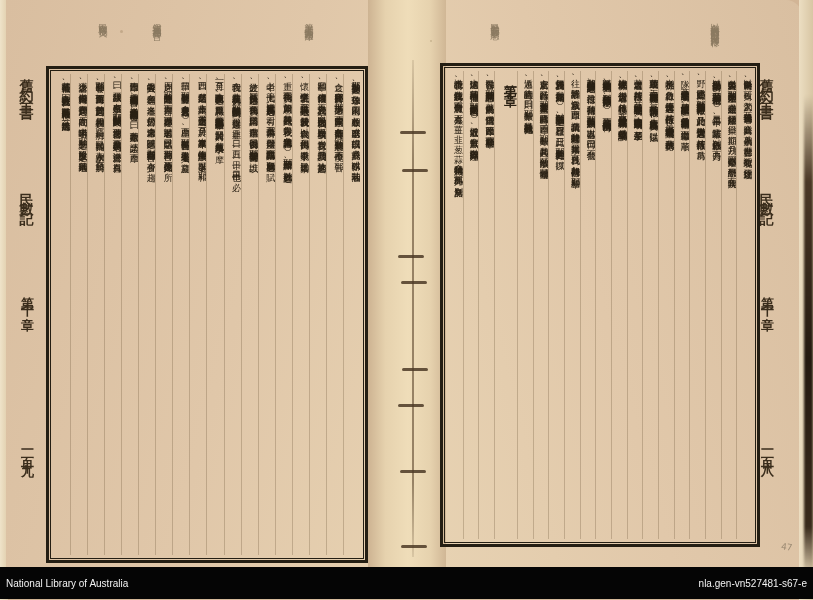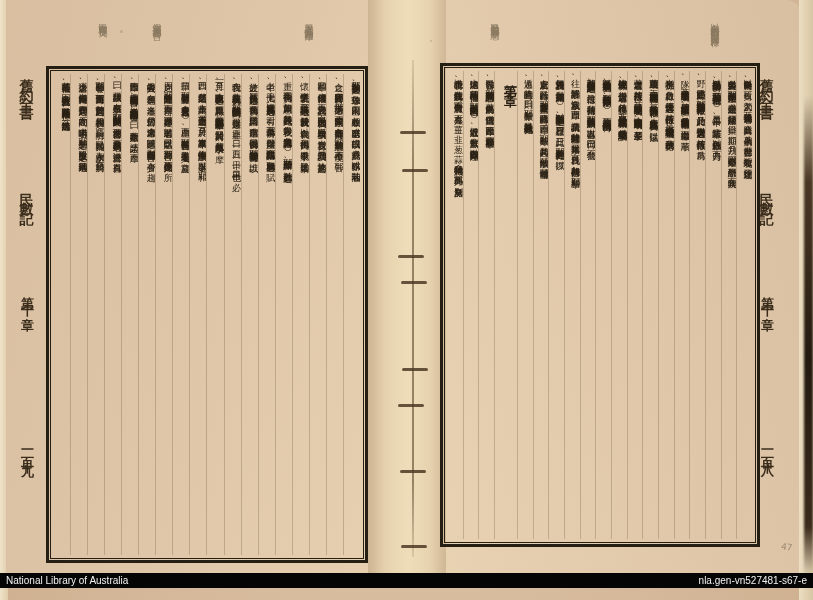--- a/index.html
+++ b/index.html
@@ -52,21 +52,21 @@
   .mchapter{top:286px;font-size:13px;font-weight:600;letter-spacing:7px;}
   .mghost{top:368px;font-size:12px;letter-spacing:6px;color:rgba(110,95,72,.35);filter:blur(.6px);}
   .mpage{top:442px;font-size:13px;font-weight:600;letter-spacing:4px;}
   
   .topnote{position:absolute;top:16px;height:58px;writing-mode:vertical-rl;text-orientation:upright;
     font-size:9px;line-height:1.25;letter-spacing:1px;color:var(--ink-faded);}
   
   .pencil{position:absolute;right:10px;bottom:34px;font-size:9px;color:rgba(97,85,70,.55);
     transform:rotate(8deg);font-family:"DejaVu Sans",sans-serif;}
   
-  .viewbar{position:absolute;left:0;right:0;bottom:12px;height:15px;background:var(--bar);
+  .viewbar{position:absolute;left:0;right:0;bottom:1px;height:32px;background:var(--bar);
     display:flex;align-items:center;justify-content:space-between;
     font-family:"Liberation Sans",sans-serif;font-size:10px;color:var(--bar-text);padding:0 6px;}
   .speck{position:absolute;border-radius:50%;background:rgba(120,95,60,.25);}
 </style>
 </head>
 <body>
 
 <div class="scan">
 
   <div class="edge-left"></div>

